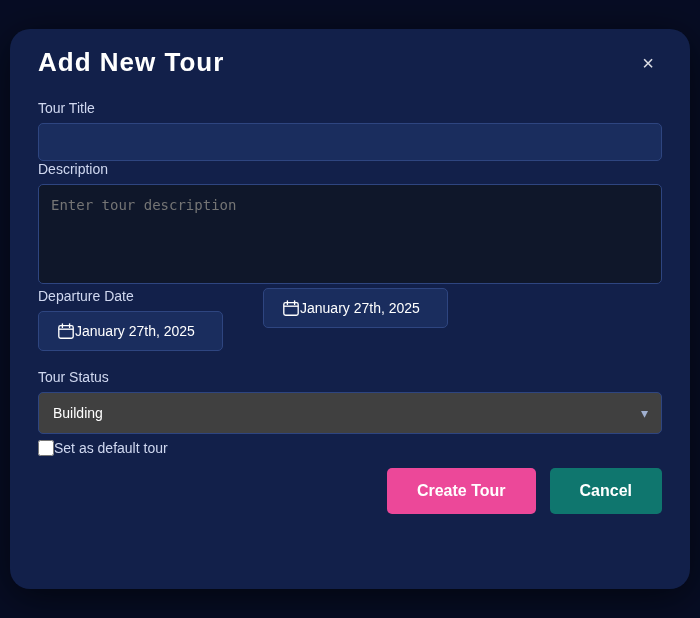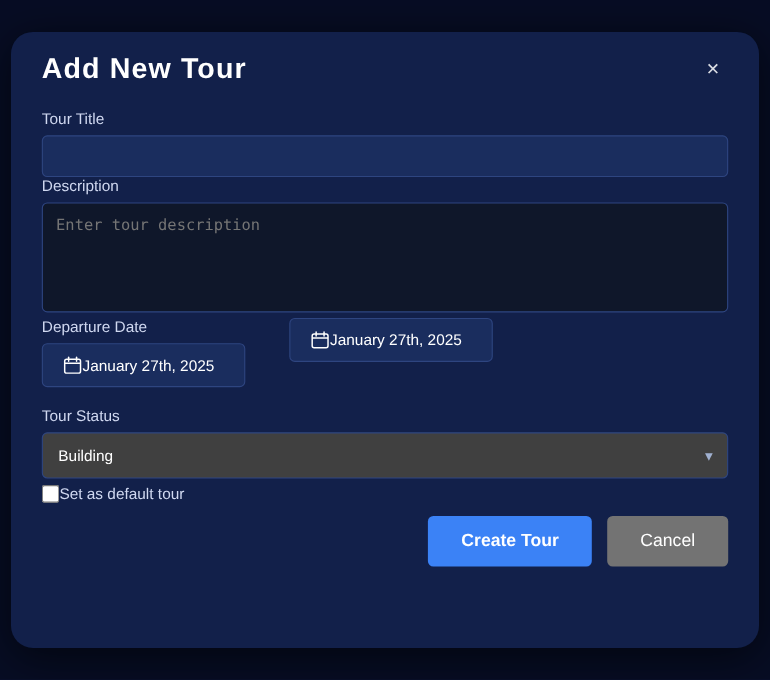--- a/index.html
+++ b/index.html
@@ -186,39 +186,39 @@
     }
 
     .modal-footer {
       display: flex;
       justify-content: flex-end;
       gap: 14px;
       margin-top: 8px;
     }
 
     .btn-create {
-      background-color: #3b82f6;
+      background-color: #ec4899;
       color: #ffffff;
       border: none;
       border-radius: 5px;
       padding: 14px 30px;
       font-size: 16px;
       font-weight: 600;
       cursor: pointer;
       min-width: 130px;
     }
 
     .btn-cancel {
-      background-color: #737373;
+      background-color: #0f766e;
       color: #ffffff;
       border: none;
       border-radius: 5px;
       padding: 14px 30px;
       font-size: 16px;
-      font-weight: 400;
+      font-weight: 700;
       cursor: pointer;
       min-width: 110px;
     }
   </style>
 </head>
 <body>
 
 <div class="overlay"></div>
 
 <div class="modal">

